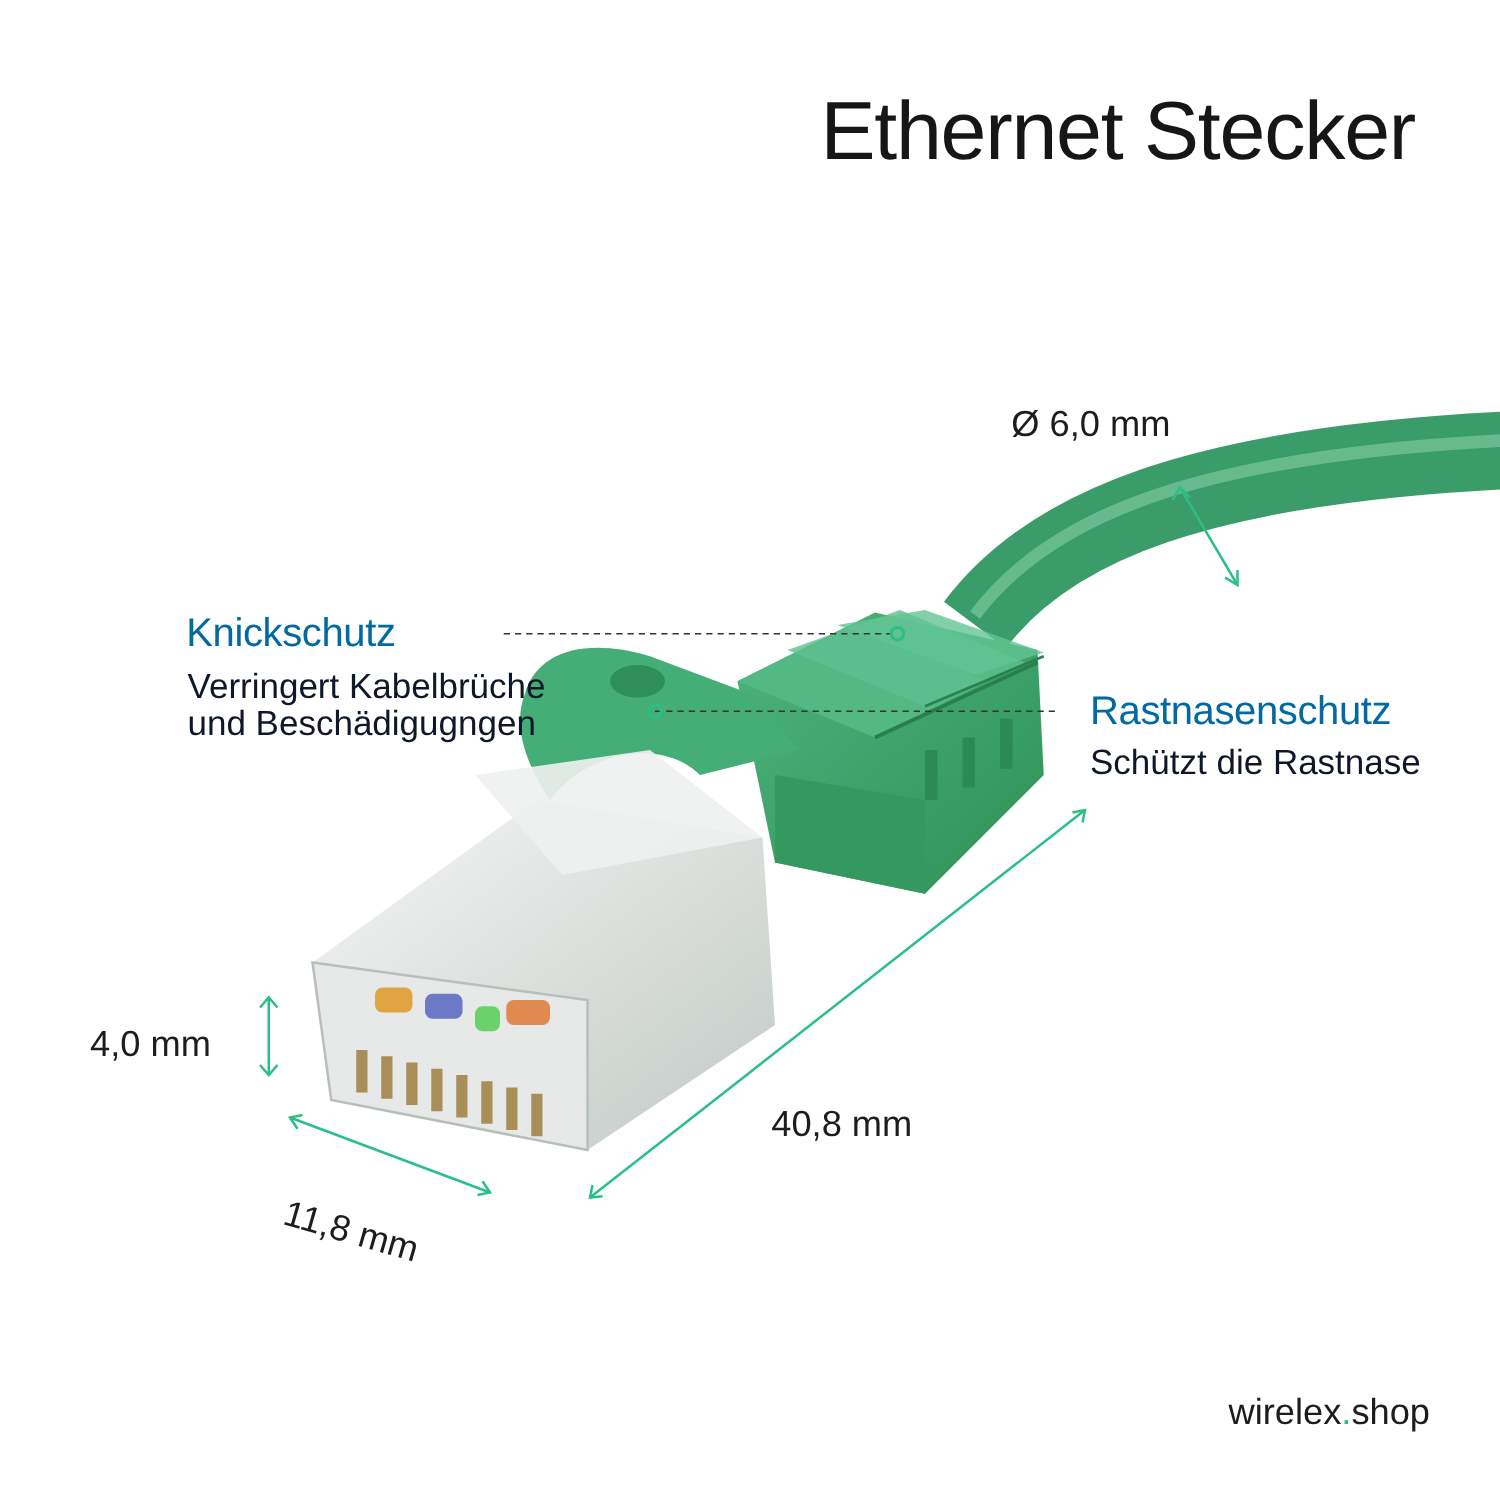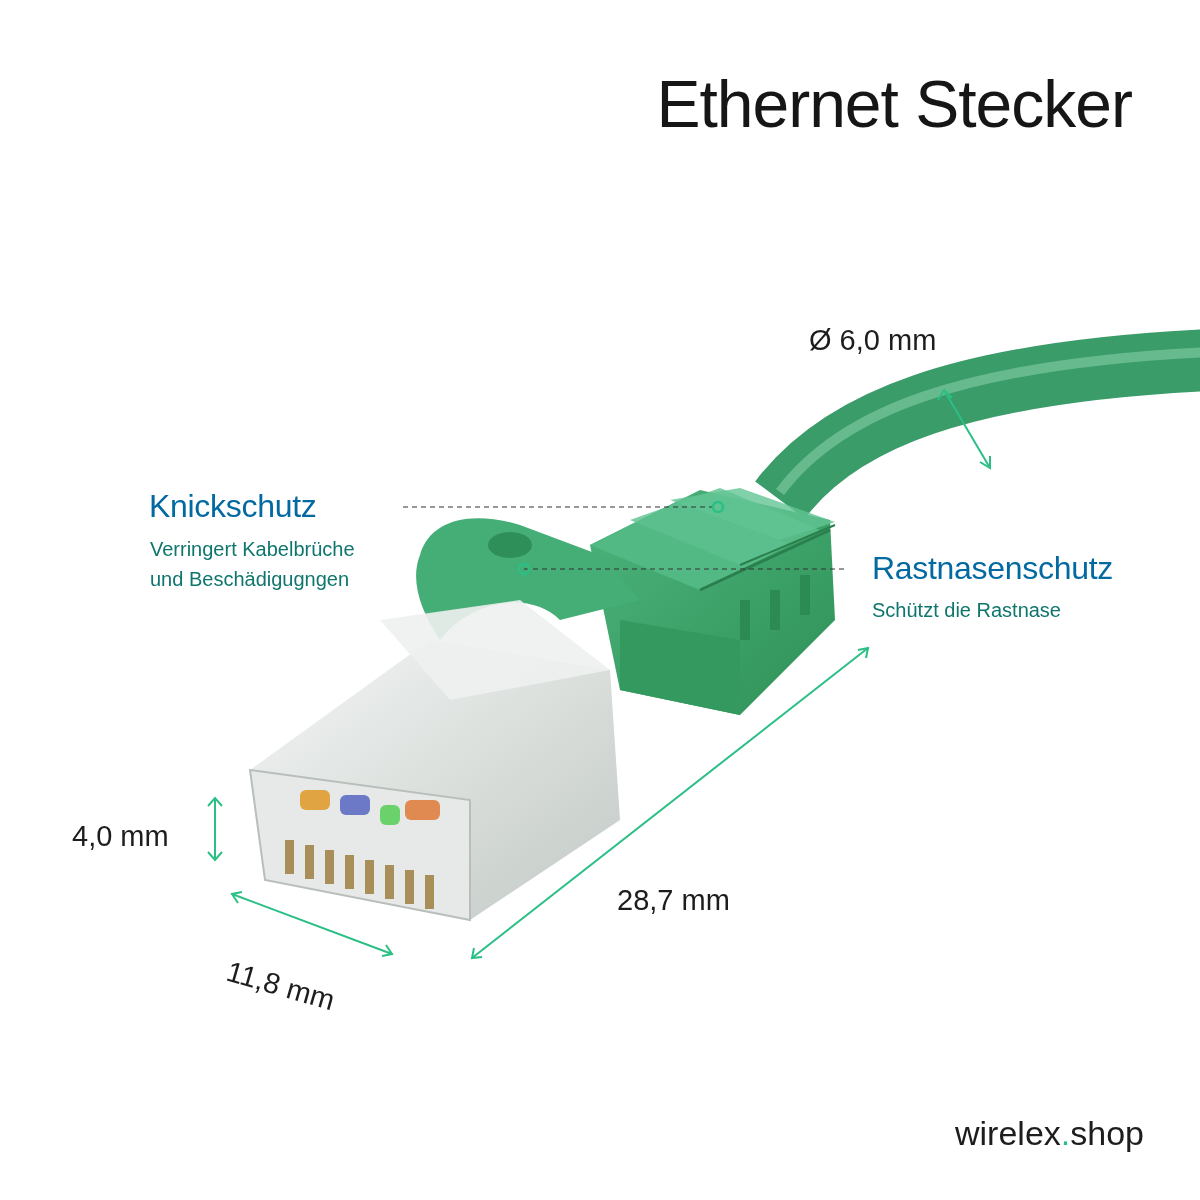--- a/index.html
+++ b/index.html
@@ -3,23 +3,23 @@
 <meta charset="utf-8">
 <style>
   html, body { margin: 0; padding: 0; background: #ffffff; }
   body { width: 1200px; height: 1200px; position: relative; overflow: hidden;
          font-family: "Liberation Sans", "DejaVu Sans", sans-serif; color: #1a1a1a; }
   .title { position: absolute; right: 68px; top: 62px; text-align: right;
            font-size: 66px; line-height: 84px; font-weight: 400; letter-spacing: -1px; color: #161616; }
   .title div { white-space: nowrap; }
   .illustration { position: absolute; left: 0; top: 0; width: 1200px; height: 1200px; }
   .feature-title { position: absolute; font-size: 32px; color: #0369a1; font-weight: 400; letter-spacing: -0.3px; white-space: nowrap; }
-  .feature-desc { position: absolute; font-size: 20px; line-height: 30px; color: #0f766e; white-space: nowrap; }
+  .feature-desc { position: absolute; font-size: 28px; line-height: 30px; color: #0f172a; white-space: nowrap; }
   .dim { position: absolute; font-size: 29px; color: #1d1d1d; white-space: nowrap; }
-  .brand { position: absolute; right: 56px; top: 1114px; font-size: 34px; color: #1d1d1d; white-space: nowrap; }
+  .brand { position: absolute; right: 56px; top: 1114px; font-size: 29px; color: #1d1d1d; white-space: nowrap; }
   .brand .dot { color: #2bbf86; }
 </style>
 </head>
 <body>
 
 <svg class="illustration" viewBox="0 0 1200 1200" xmlns="http://www.w3.org/2000/svg">
   <defs>
     <linearGradient id="cableGrad" x1="0" y1="0" x2="0" y2="1">
       <stop offset="0" stop-color="#4fb07c"></stop>
       <stop offset="0.35" stop-color="#7ccaa0"></stop>
@@ -116,17 +116,17 @@
 <div class="feature-title" style="left:149px; top:488px;">Knickschutz</div>
 <div class="feature-desc" style="left:150px; top:534px;">Verringert Kabelbrüche</div>
 <div class="feature-desc" style="left:150px; top:564px;">und Beschädigugngen</div>
 
 <div class="feature-title" style="left:872px; top:550px;">Rastnasenschutz</div>
 <div class="feature-desc" style="left:872px; top:595px;">Schützt die Rastnase</div>
 
 <div class="dim" style="left:809px; top:324px;">Ø 6,0 mm</div>
 <div class="dim" style="left:72px; top:820px;">4,0 mm</div>
 <div class="dim" style="left:232px; top:955px; transform: rotate(16deg); transform-origin: left top;">11,8 mm</div>
-<div class="dim" style="left:617px; top:884px;">28,7 mm</div>
+<div class="dim" style="left:617px; top:884px;">40,8 mm</div>
 
 <div class="brand">
   <span>wirelex</span><span class="dot">.</span><span>shop</span>
 </div>
 
 </body></html>

